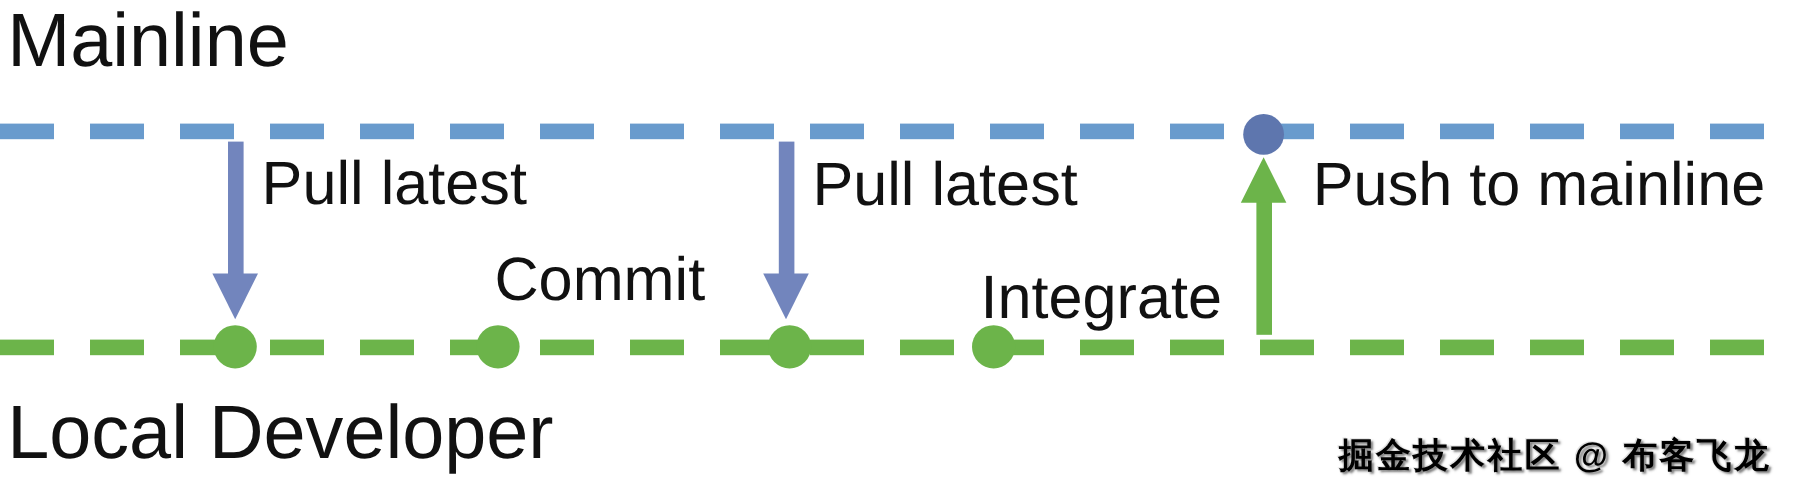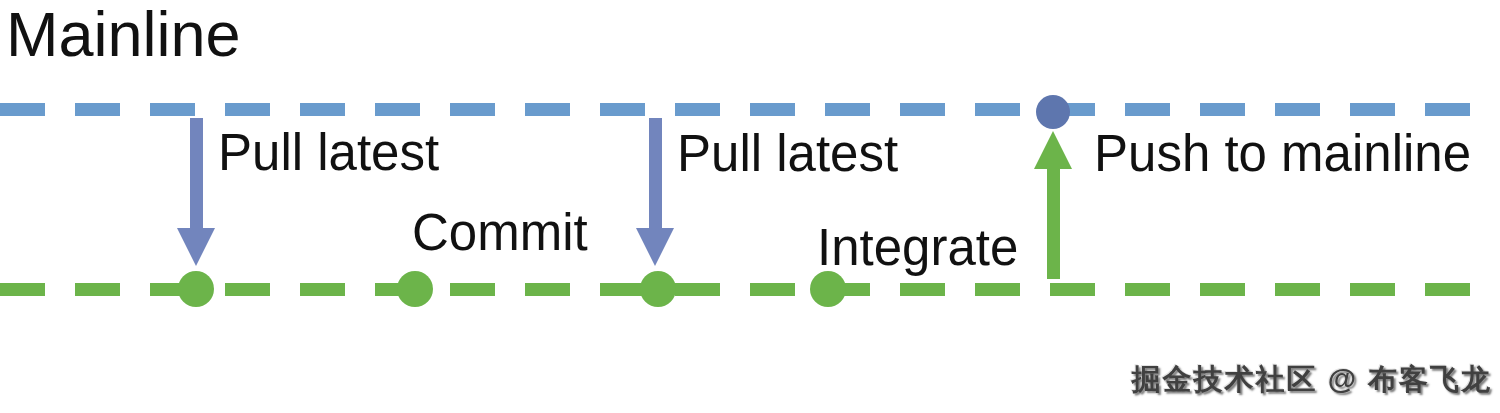--- a/index.html
+++ b/index.html
@@ -84,35 +84,36 @@
   }
   .up-head{
     left:1034px;top:131px;
     border-left:19px solid transparent;
     border-right:19px solid transparent;
     border-bottom:38px solid var(--push-arrow,#6cb44a);
   }
 
   .watermark{
     position:absolute;
-    right:8px;top:360px;
+    right:24px;top:360px;
     font-size:29px;
     font-weight:bold;
     letter-spacing:2px;
-    color:#404040;
+    color:#000000;
     text-shadow:2px 2px 2px rgba(110,110,110,0.9), -1px -1px 0 rgba(200,200,200,0.5);
     white-space:nowrap;
   }
 </style>
 </head>
 <body>
 
 <div class="canvas">
 
   <div class="lane-title mainline-title">Mainline</div>
+  <div class="lane-title local-title">Local Developer</div>
 
   <div class="track blue"></div>
   <div class="track green"></div>
 
   <div class="arrow-shaft down-shaft d1s"></div>
   <div class="arrow-head down-head d1h"></div>
   <div class="step-label lbl-pull1">Pull latest</div>
 
   <div class="arrow-shaft down-shaft d2s"></div>
   <div class="arrow-head down-head d2h"></div>

